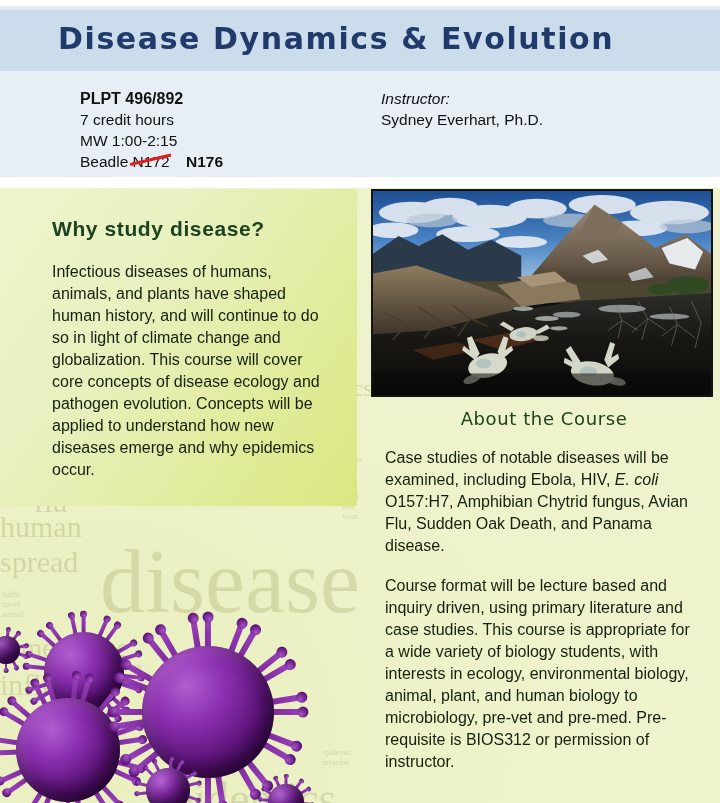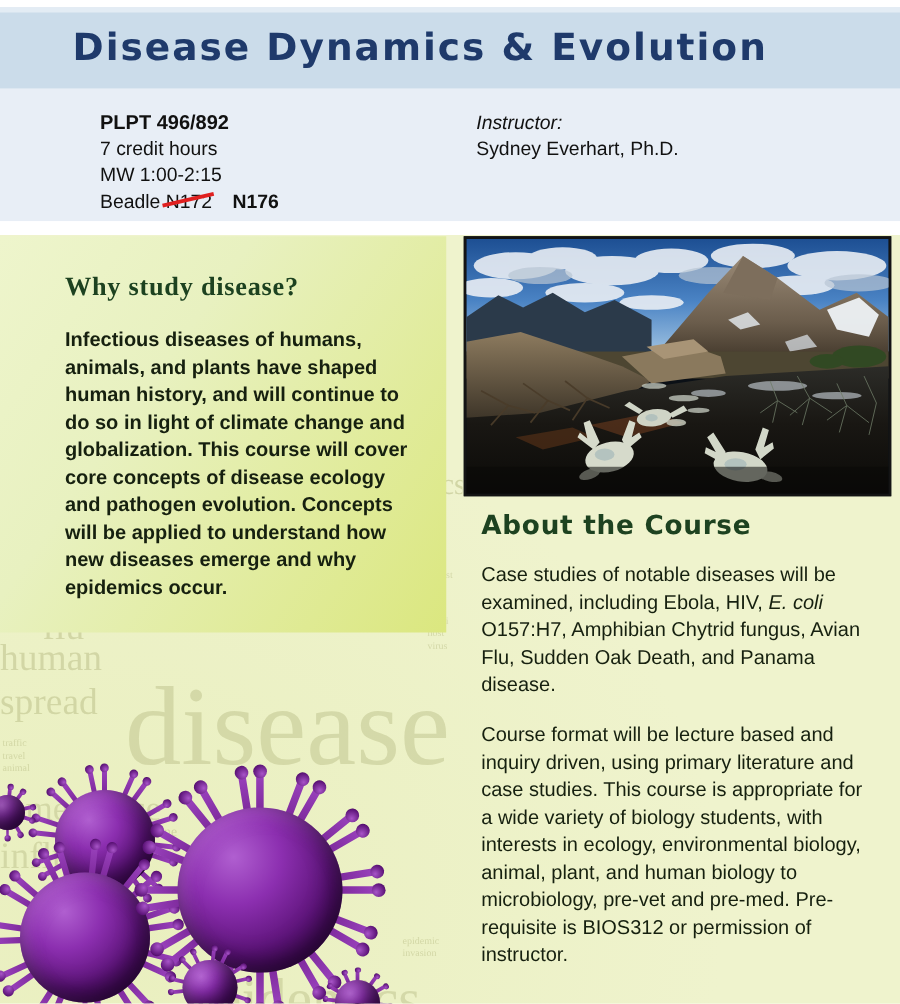--- a/index.html
+++ b/index.html
@@ -153,33 +153,32 @@
   
   .green-panel {
     position: absolute;
     left: 0; top: 189px;
     width: 357px; height: 317px;
     background: linear-gradient(125deg, #eef5cc 0%, #e8f1c0 35%, #dbe77f 100%);
   }
   .green-panel h2 {
     margin: 0;
     padding: 28px 0 0 52px;
-    font-family: Liberation Serif, serif;
+    font-family: Liberation Sans, sans-serif;
     font-size: 21px;
     font-weight: bold;
     letter-spacing: 0.6px;
     color: #1d4220;
   }
   .green-panel p {
     margin: 0;
     padding: 20px 22px 0 52px;
     font-size: 16px;
     line-height: 22px;
     color: #16200f;
-    font-weight: bold;
   }
 
   
   .photo-frame {
     position: absolute;
     left: 371px; top: 189px;
     width: 342px; height: 208px;
     border: 2px solid #141414;
     box-sizing: border-box;
     overflow: hidden;
@@ -188,24 +187,25 @@
   .photo-frame svg { display: block; width: 100%; height: 100%; }
 
   .about {
     position: absolute;
     left: 385px; top: 408px;
     width: 318px;
   }
   .about h2 {
     margin: 0 0 18px 0;
     font-family: "DejaVu Sans", sans-serif;
-    font-size: 21px;
-    font-weight: bold;
+    font-size: 18px;
+    font-weight: normal;
     letter-spacing: 0.6px;
     color: #1d4220;
+    text-align: center;
   }
   .about p {
     margin: 0 0 18px 0;
     font-size: 16px;
     line-height: 22px;
     color: #16200f;
   }
   .about em { font-style: italic; }
 </style>
 </head>

